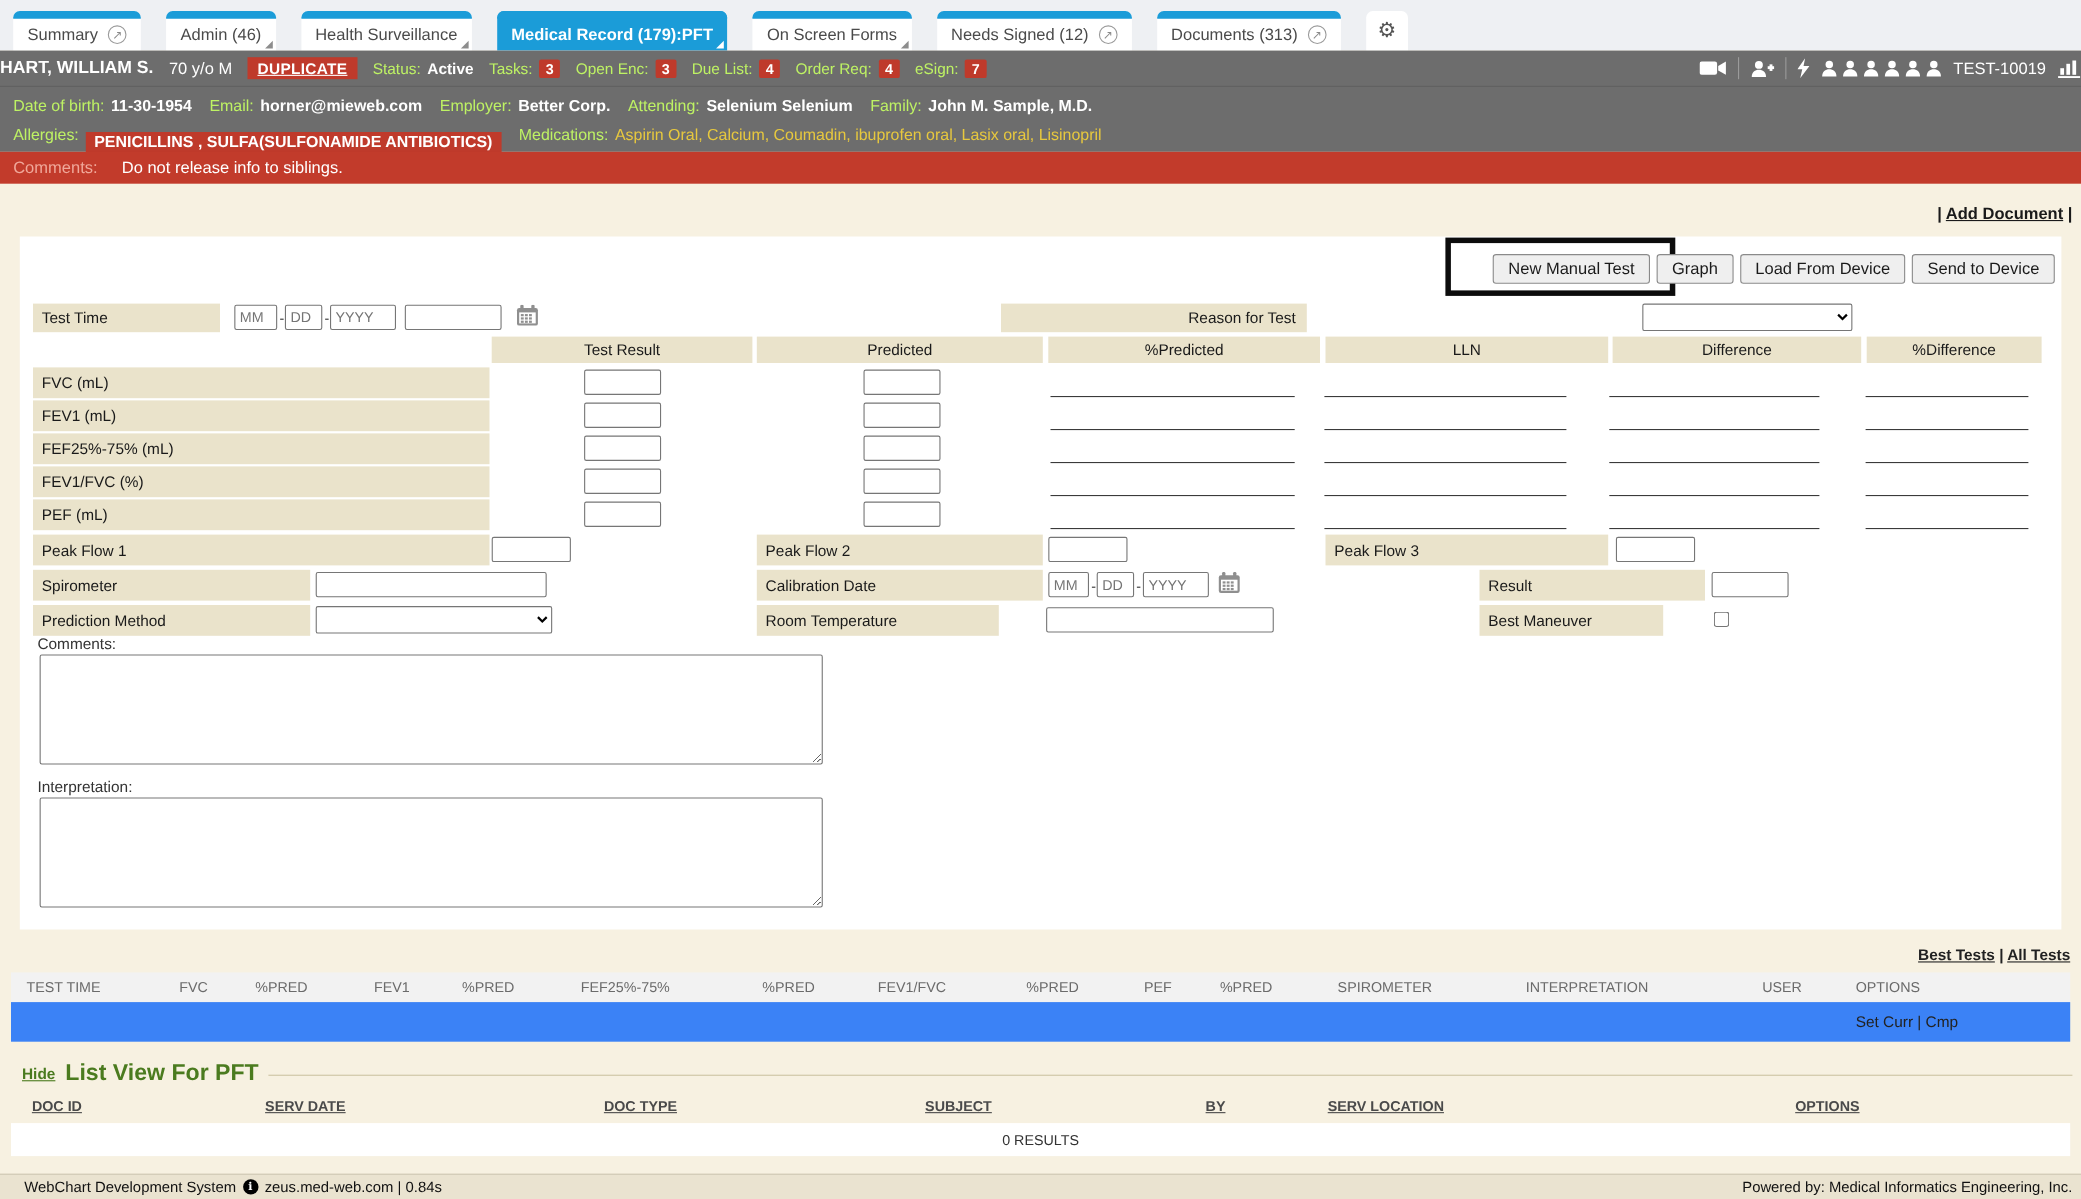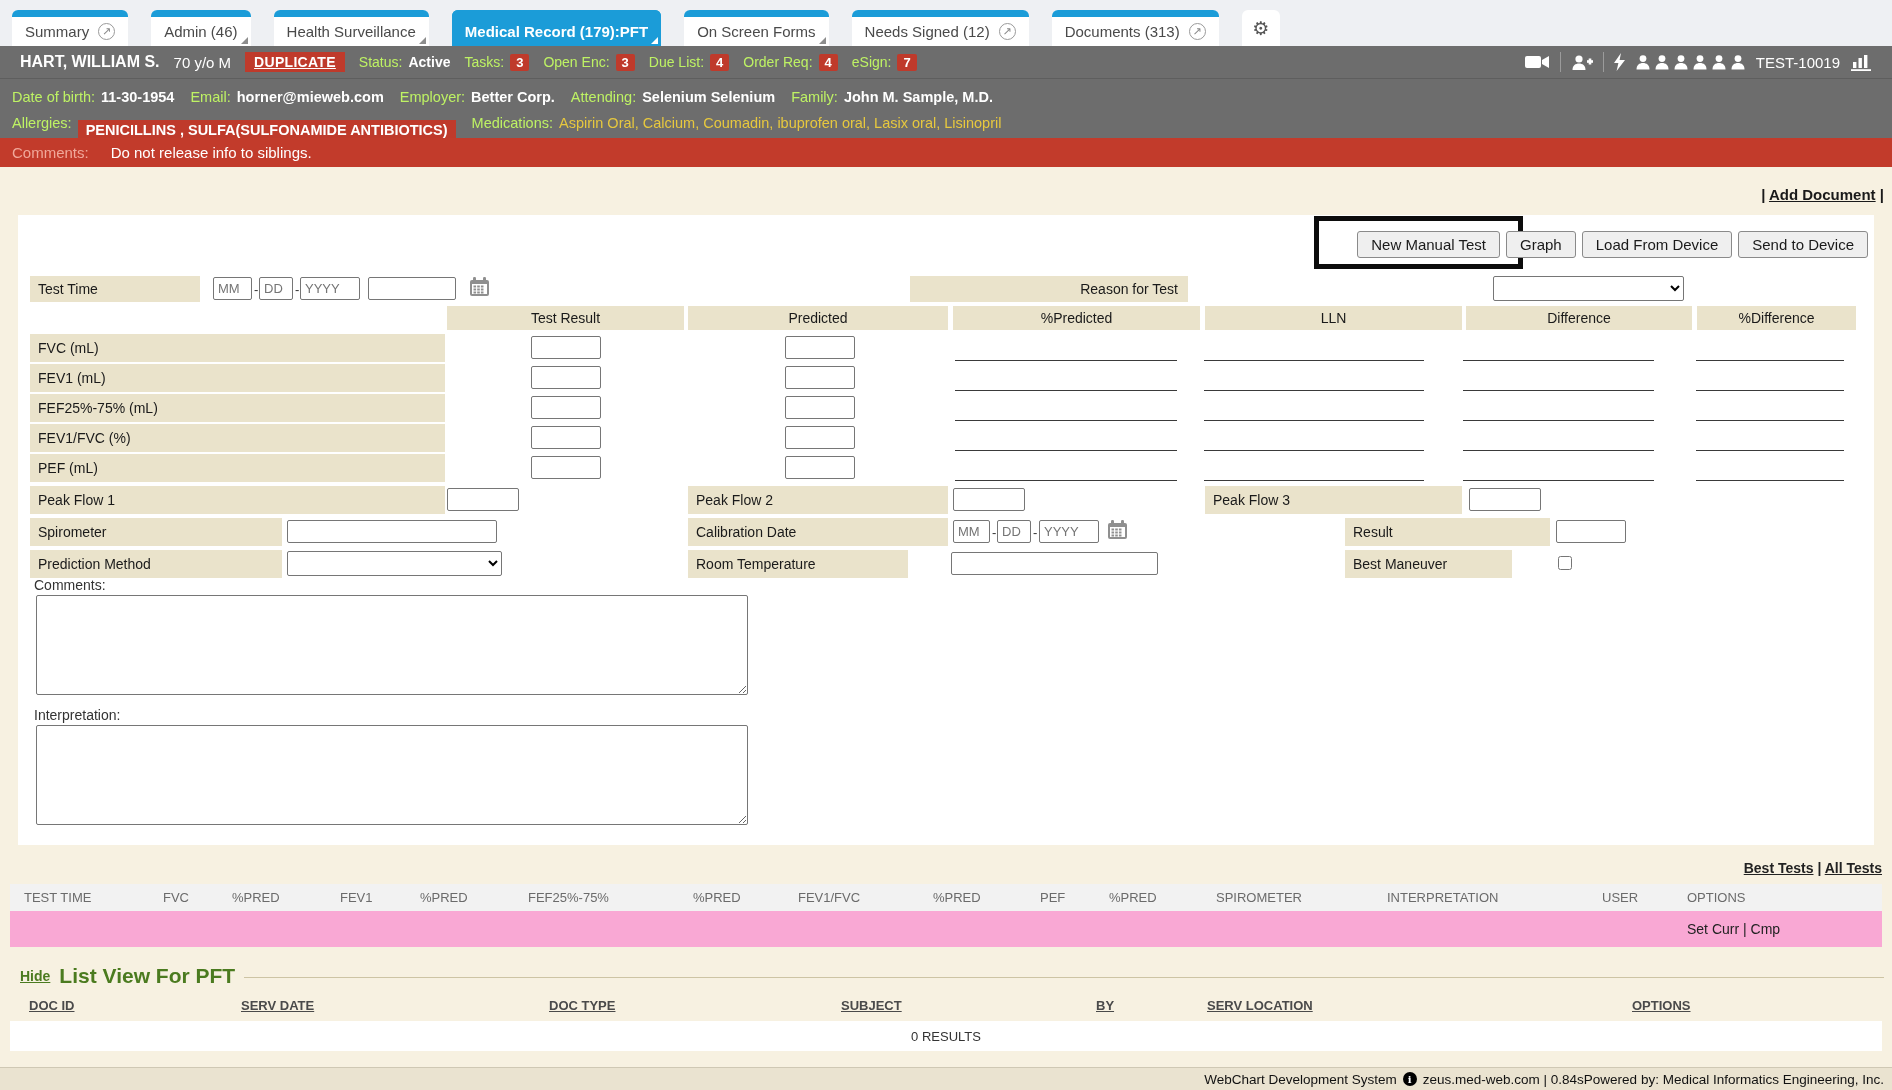--- a/index.html
+++ b/index.html
@@ -11,21 +11,21 @@
   .tabbar { position:absolute; left:0; top:0; width:100%; height:46px; background:#eef0f3; display:flex; align-items:flex-end; padding-left:12px; gap:23px; }
   .tab { position:relative; height:36px; background:#fff; border-radius:6px 6px 0 0; display:flex; align-items:center; padding:6px 13px 0 13px; font-size:15px; color:#4a4a4a; cursor:pointer; white-space:nowrap; }
   .tab::before { content:""; position:absolute; left:0; top:0; right:0; height:7px; background:#1b9cd8; border-radius:6px 6px 0 0; }
   .tab.active { background:#1b9cd8; color:#fff; font-weight:bold; }
   .tab .fold { position:absolute; right:3px; bottom:2px; width:0; height:0; border-left:7px solid transparent; border-bottom:7px solid #8d8d8d; }
   .tab.active .fold { border-bottom-color:#fff; }
   .popout { display:inline-flex; align-items:center; justify-content:center; width:17px; height:17px; border:1px solid #9a9a9a; border-radius:50%; font-size:11px; color:#8a8a8a; margin-left:9px; background:#fff; }
   .gearbtn { height:36px; width:38px; background:#fff; border-radius:6px 6px 0 0; display:flex; align-items:center; justify-content:center; font-size:19px; color:#555; cursor:pointer; }
 
   
-  .pbar1 { position:absolute; left:0; top:46px; width:100%; height:33px; background:#6d6d6d; border-bottom:1px solid #5e5e5e; display:flex; align-items:center; padding:0 20px; gap:14px; color:#fff; font-size:14px; }
+  .pbar1 { position:absolute; left:0; top:46px; width:100%; height:33px; background:#6d6d6d; border-bottom:1px solid #5e5e5e; display:flex; align-items:center; padding:0 0; gap:14px; color:#fff; font-size:14px; }
   .pname { font-size:16px; font-weight:bold; }
   .page-sex { font-size:15px; }
   .glabel { color:#bef264; }
   .gval { color:#fff; font-weight:bold; }
   .badge { background:#bf3a2b; color:#fff; font-weight:bold; padding:1px 6px; border-radius:2px; font-size:13px; }
   .dup { background:#bf3a2b; color:#fff; font-weight:bold; text-decoration:underline; padding:2px 9px; font-size:14px; letter-spacing:.3px; cursor:pointer; }
   .pair { display:flex; align-items:center; gap:6px; }
   .icohold { margin-left:auto; display:flex; align-items:center; gap:10px; }
   .vdiv { width:1px; height:20px; background:#9b9b9b; }
   .persons { display:flex; gap:3px; }
@@ -61,35 +61,35 @@
   .flabel { position:absolute; font-size:14px; color:#333; }
   .tarea { position:absolute; border:1px solid #767676; border-radius:2px; font-family:inherit; font-size:13px; resize:both; }
   .calicon { position:absolute; cursor:pointer; }
   .cbox { position:absolute; width:14px; height:14px; cursor:pointer; }
 
   
   .besttests { position:absolute; right:10px; top:860px; font-size:14px; font-weight:bold; color:#222; }
   .lnk { text-decoration:underline; color:#222; cursor:pointer; }
   .rheader { position:absolute; left:10px; top:884px; width:1872px; height:27px; background:#f2f2f2; }
   .rth { position:absolute; top:0; line-height:27px; font-size:13px; color:#6b6b6b; white-space:nowrap; }
-  .rwhite { position:absolute; left:10px; top:911px; width:1872px; height:36px; background:#f9a8d4; }
+  .rwhite { position:absolute; left:10px; top:911px; width:1872px; height:36px; background:#3b82f6; }
   .setcurr { position:absolute; left:1677px; top:0; line-height:36px; font-size:14px; color:#222; }
   .setcurr .lnk { font-weight:normal; text-decoration:none; }
 
   
   .lvhead { position:absolute; left:20px; top:964px; right:8px; display:flex; align-items:center; gap:9px; }
   .hide-link { color:#4b7b1f; font-weight:bold; text-decoration:underline; font-size:14px; cursor:pointer; }
   .lv-title { color:#4b7b1f; font-weight:bold; font-size:21px; white-space:nowrap; }
   .lv-line { flex:1; border-top:1px solid #cdc4a4; margin-top:3px; }
   .dheader { position:absolute; left:0; top:998px; width:100%; height:20px; }
   .dlink { position:absolute; font-size:13px; font-weight:600; color:#4a4a4a; text-decoration:underline; cursor:pointer; }
   .dwhite { position:absolute; left:10px; top:1021px; width:1872px; height:30px; background:#fff; display:flex; align-items:center; justify-content:center; font-size:13px; color:#333; }
 
   
-  .footer { position:absolute; left:0; bottom:0; width:100%; height:23px; background:#eae3d0; border-top:1px solid #cfc8b4; display:flex; align-items:center; justify-content:flex-end; padding:0 8px 0 22px; font-size:13.5px; color:#111; }
+  .footer { position:absolute; left:0; bottom:0; width:100%; height:23px; background:#eae3d0; border-top:1px solid #cfc8b4; display:flex; align-items:center; justify-content:space-between; padding:0 8px 0 22px; font-size:13.5px; color:#111; }
   .fleft { display:flex; align-items:center; gap:6px; }
   .infoicon { display:inline-flex; align-items:center; justify-content:center; width:14px; height:14px; border-radius:50%; background:#000; color:#fff; font-size:10px; font-weight:bold; font-family:"DejaVu Serif",serif; }
 </style>
 </head>
 <body>
 
 <div class="page">
 
   <div class="tabbar">
     <div class="tab">

